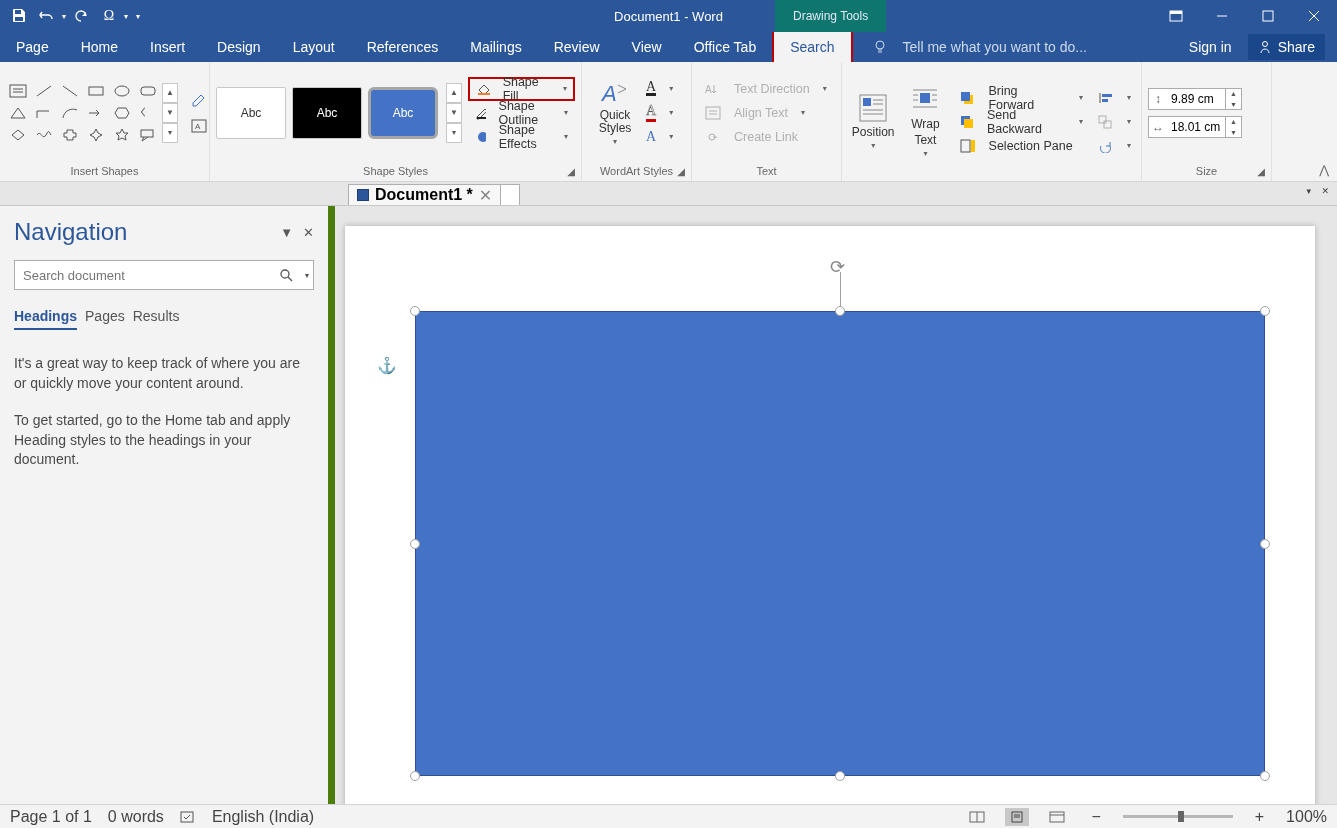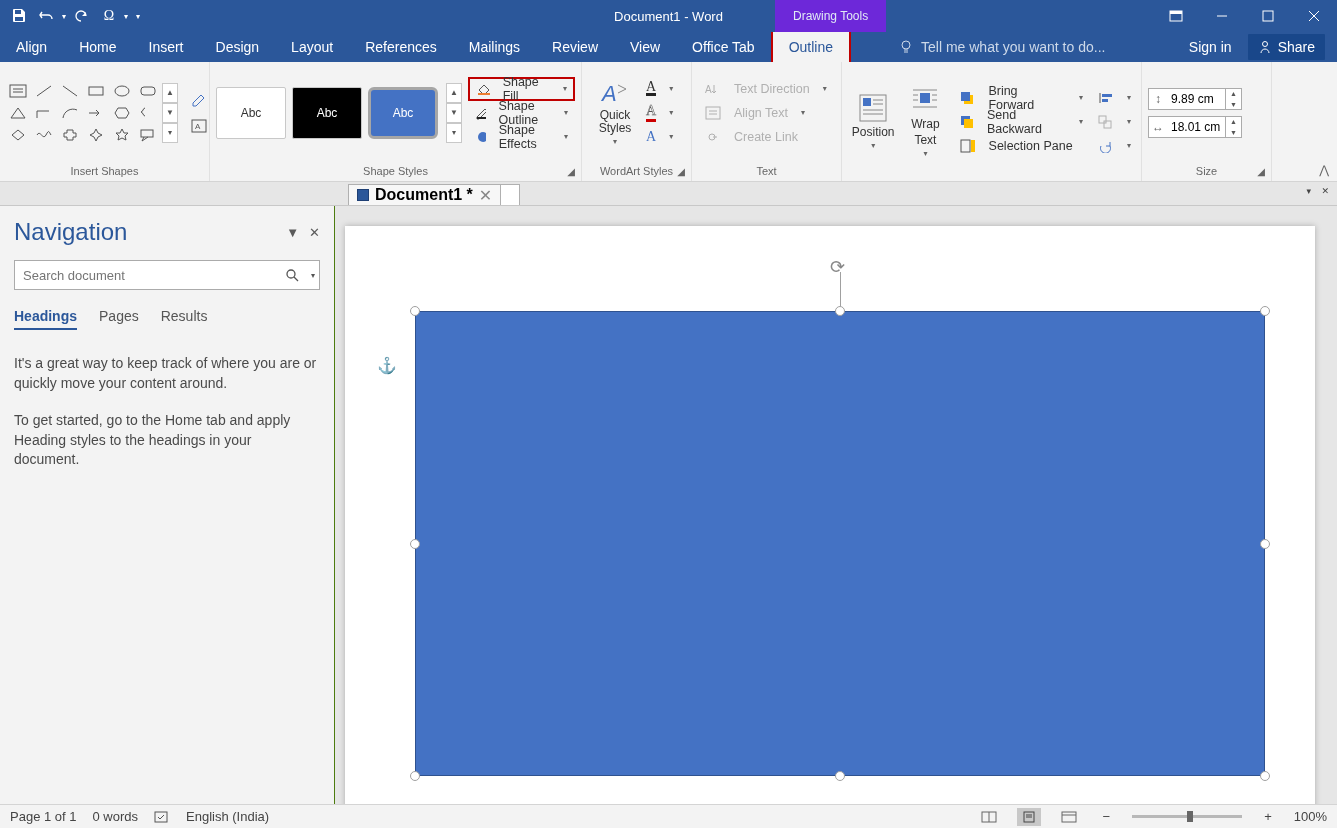--- a/index.html
+++ b/index.html
@@ -1,27 +1,27 @@
 <!DOCTYPE html>
 <html><head>
 <meta charset="utf-8">
 <style>
 * { margin:0; padding:0; box-sizing:border-box; font-family:"Segoe UI",Arial,sans-serif; user-select:none; }
 body { width:1337px; height:828px; background:#fff; overflow:hidden; display:flex; flex-direction:column; }
 .titlebar { height:32px; background:#2b579a; color:#fff; display:flex; align-items:center; font-size:12px; position:relative; }
 .qat { display:flex; align-items:center; gap:2px; padding:0 6px; }
 .qat-btn { width:26px; height:24px; display:flex; align-items:center; justify-content:center; color:#fff; cursor:pointer; }
 .title-center { position:absolute; left:50%; transform:translateX(-50%); font-size:13px; }
-.context-tab-area { position:absolute; left:775px; top:0; height:32px; background:#6d28d9; padding:0 18px; display:flex; align-items:center; font-size:12px; color:#e1e9f5; }
+.context-tab-area { position:absolute; left:775px; top:0; height:32px; background:#0f766e; padding:0 18px; display:flex; align-items:center; font-size:12px; color:#e1e9f5; }
 .win-ctrls { margin-left:auto; display:flex; }
 .win-btn { width:46px; height:32px; display:flex; align-items:center; justify-content:center; color:#fff; cursor:pointer; }
 .ribbon-tabs { height:30px; background:#2b579a; display:flex; align-items:stretch; color:#fff; font-size:14px; }
 .rtab { padding:0 16px; display:flex; align-items:center; cursor:pointer; }
 .rtab.active { background:#f3f3f3; color:#2b579a; border:2px solid #c00000; border-bottom:none; margin:-2px 0 0 0; }
-.tellme { display:flex; align-items:center; color:#cdd9e9; flex:1; gap:8px; padding-left:20px; cursor:text;margin-left:28px; }
+.tellme { display:flex; align-items:center; color:#cdd9e9; flex:1; gap:16px; padding-left:20px; cursor:text; }
 .signin-area { display:flex; align-items:center; gap:16px; padding:0 12px; }
 .share-btn { background:#19478a; height:26px; padding:0 10px; display:flex; align-items:center; gap:6px; border-radius:1px; cursor:pointer; }
 .ribbon { height:120px; background:#f3f3f3; border-bottom:1px solid #d4d4d4; display:flex; position:relative; }
 .rgroup { border-right:1px solid #e1e1e1; display:flex; flex-direction:column; }
 .rgroup-body { flex:1; display:flex; align-items:center; padding:4px 6px; }
 .rgroup-label { text-align:center; font-size:11px; color:#666; padding:2px 0 4px; position:relative; }
 .dialog-launcher { position:absolute; right:4px; bottom:3px; width:12px; height:12px; color:#666; cursor:pointer; font-size:10px; }
 .shape-gal { display:grid; grid-template-columns:repeat(6,24px); grid-template-rows:repeat(3,20px); gap:2px; }
 .shape-gal span { display:flex; align-items:center; justify-content:center; color:#555; cursor:pointer; }
 .gal-spin { display:flex; flex-direction:column; margin-left:2px; }
@@ -42,44 +42,44 @@
 .spinbox .arrows { width:16px; display:flex; flex-direction:column; }
 .spinbox .arrows span { height:11px; border-left:1px solid #ababab; display:flex; align-items:center; justify-content:center; font-size:7px; color:#555; cursor:pointer; }
 .collapse-ribbon { position:absolute; right:8px; bottom:4px; font-size:12px; color:#666; cursor:pointer; }
 .doc-tabs { height:24px; background:#e6e6e6; border-bottom:1px solid #c8c8c8; display:flex; align-items:stretch; padding-left:348px; position:relative; }
 .doc-tab { background:#f7f7f7; border:1px solid #b0b0b0; border-bottom:none; display:flex; align-items:center; padding:0 8px; font-size:16px; gap:6px; margin-top:2px; }
 .doc-tab .word-ico { width:12px; height:12px; background:#2b579a; border:1px solid #1e3f74; display:inline-block; }
 .doc-tab .close { color:#888; cursor:pointer; }
 .doc-tab-plus { width:20px; background:#fff; border:1px solid #b0b0b0; border-bottom:none; margin-top:2px; margin-left:-1px; }
 .doc-tabs .tiny-arrow { position:absolute; top:4px; font-size:9px; color:#444; cursor:pointer; }
 .workspace { flex:1; display:flex; min-height:0; }
-.nav-pane { width:335px; background:#f3f3f3; border-right:1px solid #4d7c0f; display:flex; flex-direction:column; padding:12px 14px; }
+.nav-pane { width:335px; background:#f3f3f3; border-right:7px solid #4d7c0f; display:flex; flex-direction:column; padding:12px 14px; }
 .nav-head { display:flex; align-items:center; }
 .nav-title { font-size:24px; color:#2b579a; flex:1; }
 .nav-ctrls { color:#5a5a5a; display:flex; gap:10px; font-size:13px; }
 .searchbox { margin-top:14px; display:flex; height:30px; border:1px solid #ababab; background:#fff; align-items:center; }
 .searchbox input { flex:1; border:none; outline:none; padding:0 8px; font-size:13px; color:#333; background:transparent; }
 .searchbox .sicon { width:30px; display:flex; align-items:center; justify-content:center; color:#555; font-size:13px; cursor:pointer; }
 .searchbox .scaret { font-size:8px; color:#555; padding:0 4px; cursor:pointer; }
-.nav-tabs { display:flex; gap:22px; margin-top:18px; font-size:14px; }
+.nav-tabs { display:flex; gap:8px; margin-top:18px; font-size:14px; }
 .nav-tab { color:#555; cursor:pointer; padding-bottom:4px; }
 .nav-tab.active { color:#2b579a; font-weight:600; border-bottom:2px solid #2b579a; }
 .nav-body { margin-top:24px; font-size:14px; color:#4a4a4a; line-height:1.4; }
 .nav-body p { margin-bottom:18px; }
 .canvas-area { flex:1; background:#e6e6e6; position:relative; overflow:hidden; }
 .page { position:absolute; left:10px; top:20px; width:970px; height:900px; background:#fff; box-shadow:0 0 6px rgba(0,0,0,.25); }
 .anchor { position:absolute; left:32px; top:130px; color:#6b88a5; font-size:16px; }
 .shape-rect { position:absolute; left:70px; top:85px; width:850px; height:465px; background:#4472c4; border:1px solid #2f528f; }
 .handle { position:absolute; width:10px; height:10px; background:#fff; border:1px solid #a0a0a0; border-radius:50%; }
 .h-nw{left:-6px;top:-6px}.h-n{left:50%;top:-6px;margin-left:-5px}.h-ne{right:-6px;top:-6px}
 .h-w{left:-6px;top:50%;margin-top:-5px}.h-e{right:-6px;top:50%;margin-top:-5px}
 .h-sw{left:-6px;bottom:-6px}.h-s{left:50%;bottom:-6px;margin-left:-5px}.h-se{right:-6px;bottom:-6px}
 .rot-line { position:absolute; left:50%; top:-40px; width:1px; height:34px; background:#a0a0a0; }
 .rot-icon { position:absolute; left:50%; top:-56px; margin-left:-10px; color:#888; font-size:18px; cursor:pointer; }
-.statusbar { height:24px; background:#f3f3f3; border-top:1px solid #d4d4d4; display:flex; align-items:center; font-size:13px; color:#444; padding:0 10px; gap:16px; }
+.statusbar { height:24px; background:#f3f3f3; border-top:1px solid #d4d4d4; display:flex; align-items:center; font-size:16px; color:#444; padding:0 10px; gap:16px; }
 .statusbar .spacer { flex:1; }
 .view-btn { width:24px; height:18px; display:flex; align-items:center; justify-content:center; color:#666; cursor:pointer; }
 .view-btn.active { background:#c8c8c8; }
 .zoom-slider { width:110px; height:3px; background:#b8b8b8; position:relative; }
 .zoom-slider::after { content:""; position:absolute; left:50%; top:-4px; width:6px; height:11px; background:#666; }
 svg { display:block; }
 </style>
 </head>
 <body>
 
@@ -128,31 +128,31 @@
     <div class="win-btn close">
         <svg width="12" height="12">
           <line x1="1" y1="1" x2="11" y2="11" stroke="#fff"></line>
           <line x1="11" y1="1" x2="1" y2="11" stroke="#fff"></line>
         </svg>
       </div>
   </div>
 </div>
 
 <div class="ribbon-tabs">
-  <div class="rtab">Align</div>
+  <div class="rtab">Page</div>
   <div class="rtab">Home</div>
   <div class="rtab">Insert</div>
   <div class="rtab">Design</div>
   <div class="rtab">Layout</div>
   <div class="rtab">References</div>
   <div class="rtab">Mailings</div>
   <div class="rtab">Review</div>
   <div class="rtab">View</div>
   <div class="rtab">Office Tab</div>
-  <div class="rtab active">Outline</div>
+  <div class="rtab active">Search</div>
   <div class="tellme">
     <svg width="14" height="14">
         <circle cx="7" cy="5" r="4" fill="none" stroke="#cdd9e9"></circle>
         <line x1="5" y1="10" x2="9" y2="10" stroke="#cdd9e9"></line>
         <line x1="5" y1="12" x2="9" y2="12" stroke="#cdd9e9"></line>
       </svg>
     <span>Tell me what you want to do...</span>
   </div>
   <div class="signin-area">
     <span style="cursor:pointer">Sign in</span>

